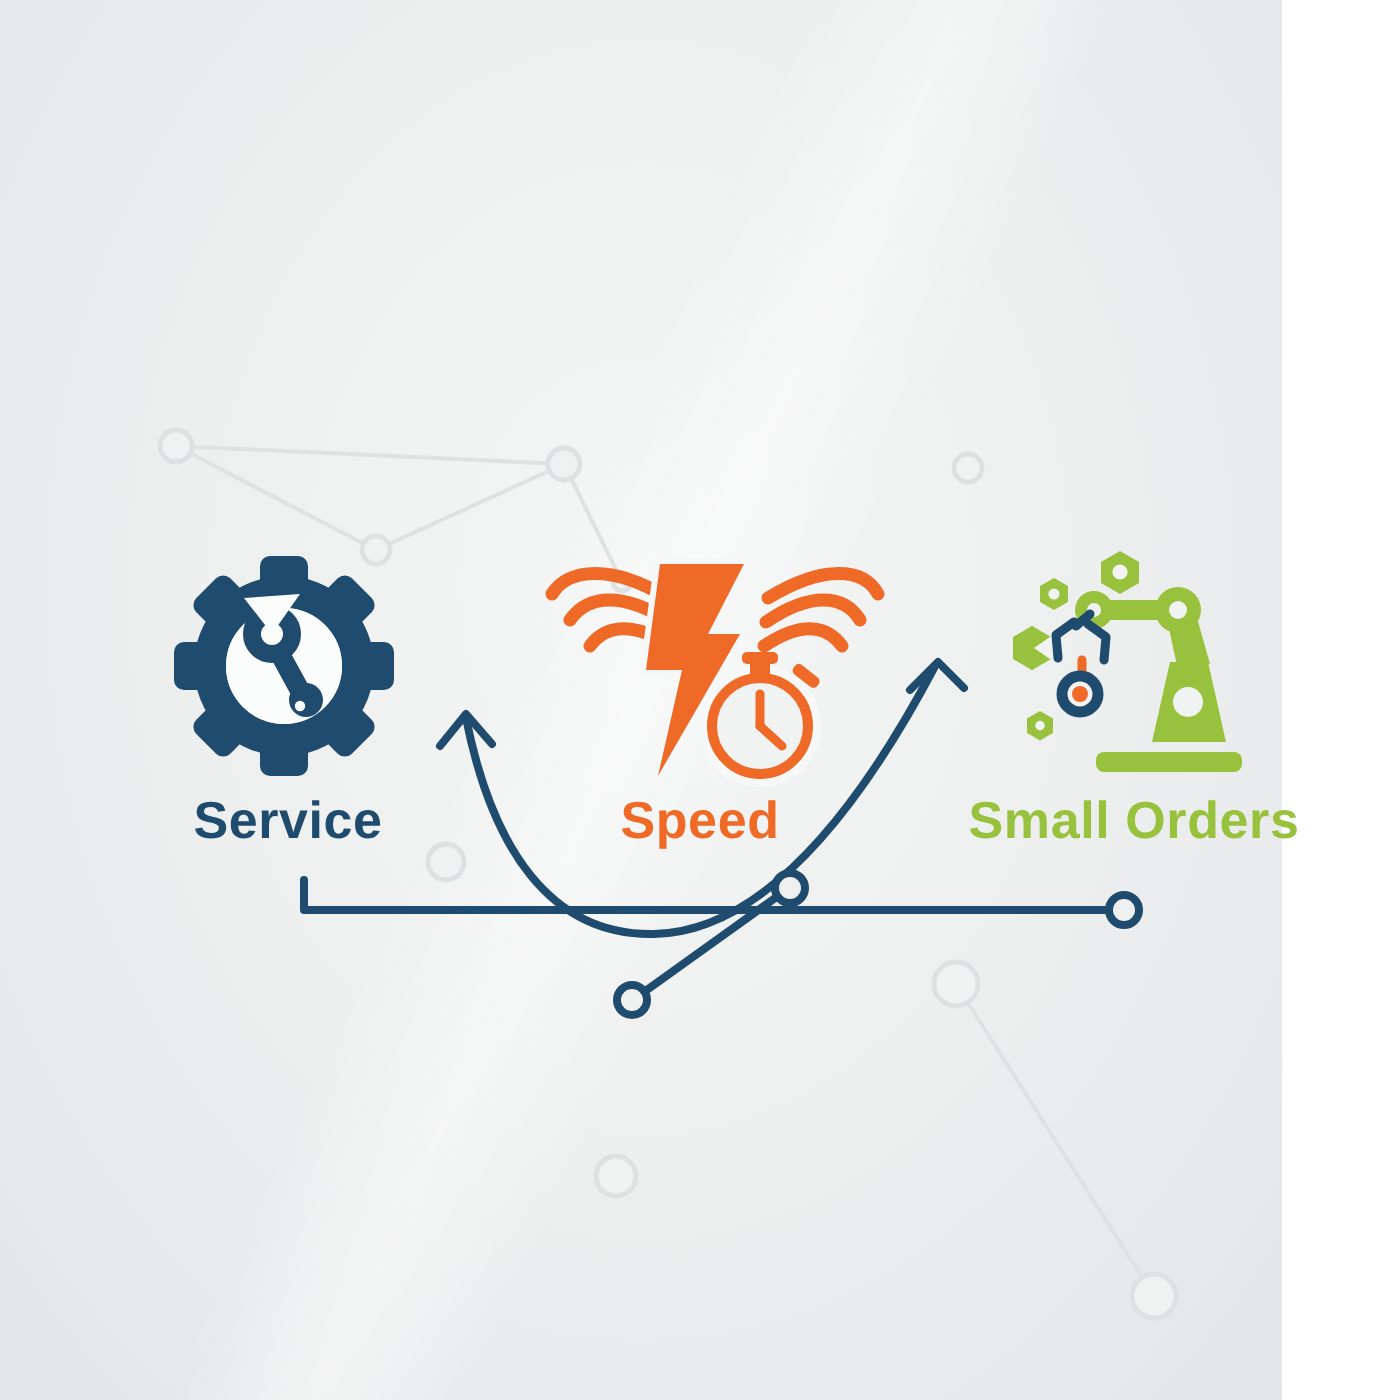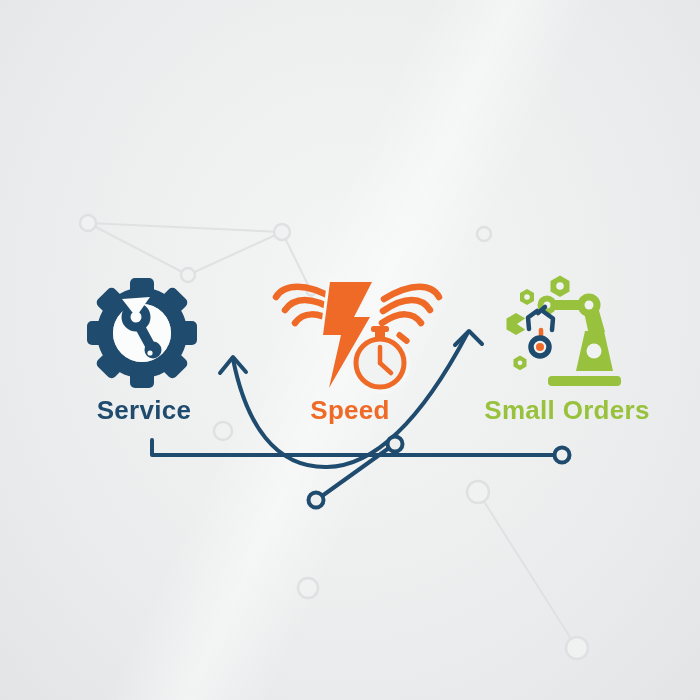--- a/index.html
+++ b/index.html
@@ -1,21 +1,21 @@
 <!DOCTYPE html>
 <html><head>
 <meta charset="utf-8">
 <style>
   html,body{margin:0;padding:0;}
   body{
     width:700px;height:700px;overflow:hidden;
     font-family:"Liberation Sans", sans-serif;
   }
   .stage{
-    position:relative;width:700px;height:700px;
+    position:relative;width:641px;height:700px;
     background:
       linear-gradient(115deg, rgba(255,255,255,0) 42%, rgba(255,255,255,.45) 50%, rgba(255,255,255,0) 58%),
       radial-gradient(ellipse at 50% 42%, #f4f5f5 0%, #eeefef 45%, #e9eaeb 75%, #e3e4e5 100%);
     text-align: right;
   }
   svg{position:absolute;left:0;top:0;}
   text.label{
     font-family:"Liberation Sans", sans-serif;
     font-weight:bold;
     font-size:26px;

